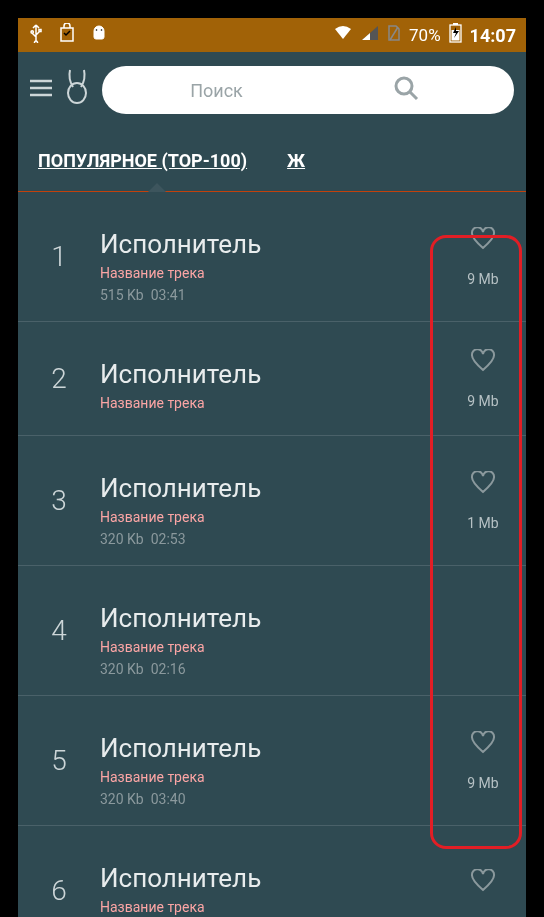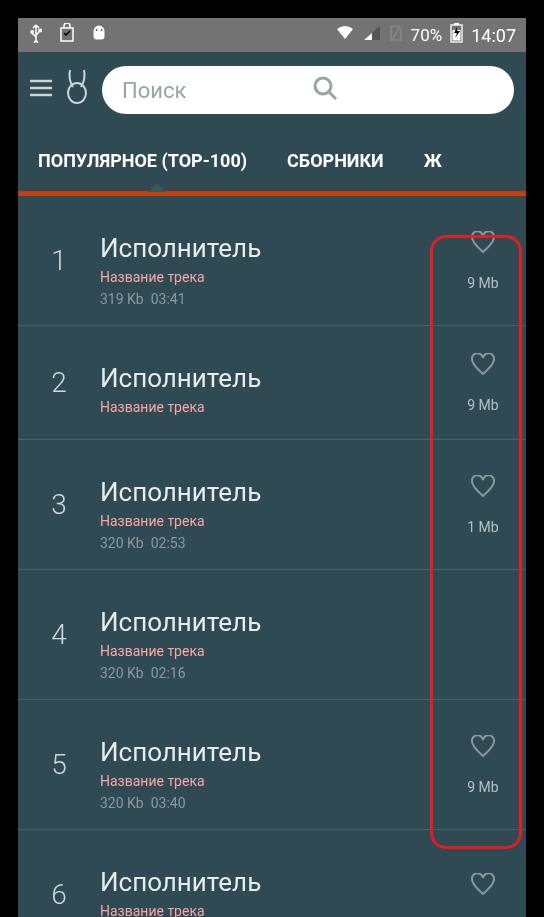--- a/index.html
+++ b/index.html
@@ -15,21 +15,21 @@
   position: absolute;
   top: 18px;
   left: 18px;
   right: 18px;
   bottom: 0;
   background: #2f4a52;
   overflow: hidden;
 }
 .status-bar {
   height: 34px;
-  background: #737373;
+  background: #a16207;
   display: flex;
   align-items: center;
   justify-content: space-between;
   padding: 0 10px;
   color: #fff;
   font-size: 17px;
 }
 .status-left { display: flex; gap: 14px; align-items: center; }
 .status-right { display: flex; gap: 8px; align-items: center; }
 .status-right span { font-weight: 400; }
@@ -52,31 +52,33 @@
   background: #fff;
   border-radius: 26px;
   height: 48px;
   display: flex;
   align-items: center;
   padding: 0 14px 0 20px;
 }
 .search-box span {
   flex: 1;
   color: #9aa4a7;
-  font-size: 22px;
+  font-size: 18px;
+  text-align: center;
 }
 .search-icon { color: #5a6b70; }
 .tabs {
   display: flex;
   color: #fff;
   font-size: 18px;
   font-weight: 700;
-  border-bottom: 5px solid #c2410c;
+  border-bottom: 1px solid #c2410c;
   margin-top: 8px;
   position: relative;
+  text-decoration: underline;
 }
 .tab {
   padding: 18px 20px 20px 20px;
   white-space: nowrap;
 }
 .tab.active {}
 .tab-indicator {
   position: absolute;
   bottom: -1px;
   height: 0;
@@ -189,21 +191,21 @@
       </span>
       <span>70%</span>
       <span>
         <svg width="13" height="20" viewBox="0 0 13 20">
             <rect x="1" y="2" width="11" height="17" fill="none" stroke="white" stroke-width="1.3"></rect>
             <rect x="4" y="0" width="5" height="2" fill="white"></rect>
             <rect x="2.5" y="7" width="8" height="10.5" fill="white"></rect>
             <path d="M7 4 L4 10 L7 10 L5 15 L10 8 L7 8 Z" fill="#000"></path>
           </svg>
       </span>
-      <span style="font-size:18px;font-weight:400;">14:07</span>
+      <span style="font-size:18px;font-weight:700;">14:07</span>
     </div>
   </div>
 
   <div class="app-header">
     <div class="menu-btn">
       <svg width="22" height="18" viewBox="0 0 22 18" fill="none" stroke="currentColor" stroke-width="2.5">
           <line x1="0" y1="2" x2="22" y2="2"></line>
           <line x1="0" y1="9" x2="22" y2="9"></line>
           <line x1="0" y1="16" x2="22" y2="16"></line>
         </svg>
@@ -219,32 +221,31 @@
         <svg width="28" height="28" viewBox="0 0 28 28" fill="none" stroke="currentColor" stroke-width="3">
             <circle cx="12" cy="12" r="8"></circle>
             <line x1="18" y1="18" x2="25" y2="25"></line>
           </svg>
       </span>
     </div>
   </div>
 
   <div class="tabs">
     <div class="tab active">ПОПУЛЯРНОЕ (TOP-100)</div>
-    <div class="tab">СБОРНИКИ</div>
     <div class="tab">Ж</div>
     <div class="tab-indicator"></div>
   </div>
 
   <div class="list">
     <div class="track-row">
       <div class="rank">1</div>
       <div class="meta">
         <div class="artist">Исполнитель</div>
         <div class="title">Название трека</div>
-        <div class="info"><span>319 Kb</span>&nbsp;&nbsp;<span>03:41</span></div>
+        <div class="info"><span>515 Kb</span>&nbsp;&nbsp;<span>03:41</span></div>
       </div>
       <div class="right-col">
         <span class="heart"><svg width="26" height="24" viewBox="0 0 26 24" fill="none" stroke="currentColor" stroke-width="2">
               <path d="M13 21 C5 14 2 10 2 6.5 A5 5 0 0 1 13 5 A5 5 0 0 1 24 6.5 C24 10 21 14 13 21 Z"></path>
             </svg></span>
         <span class="size">9 Mb</span>
       </div>
     </div>
 
     <div class="track-row">

